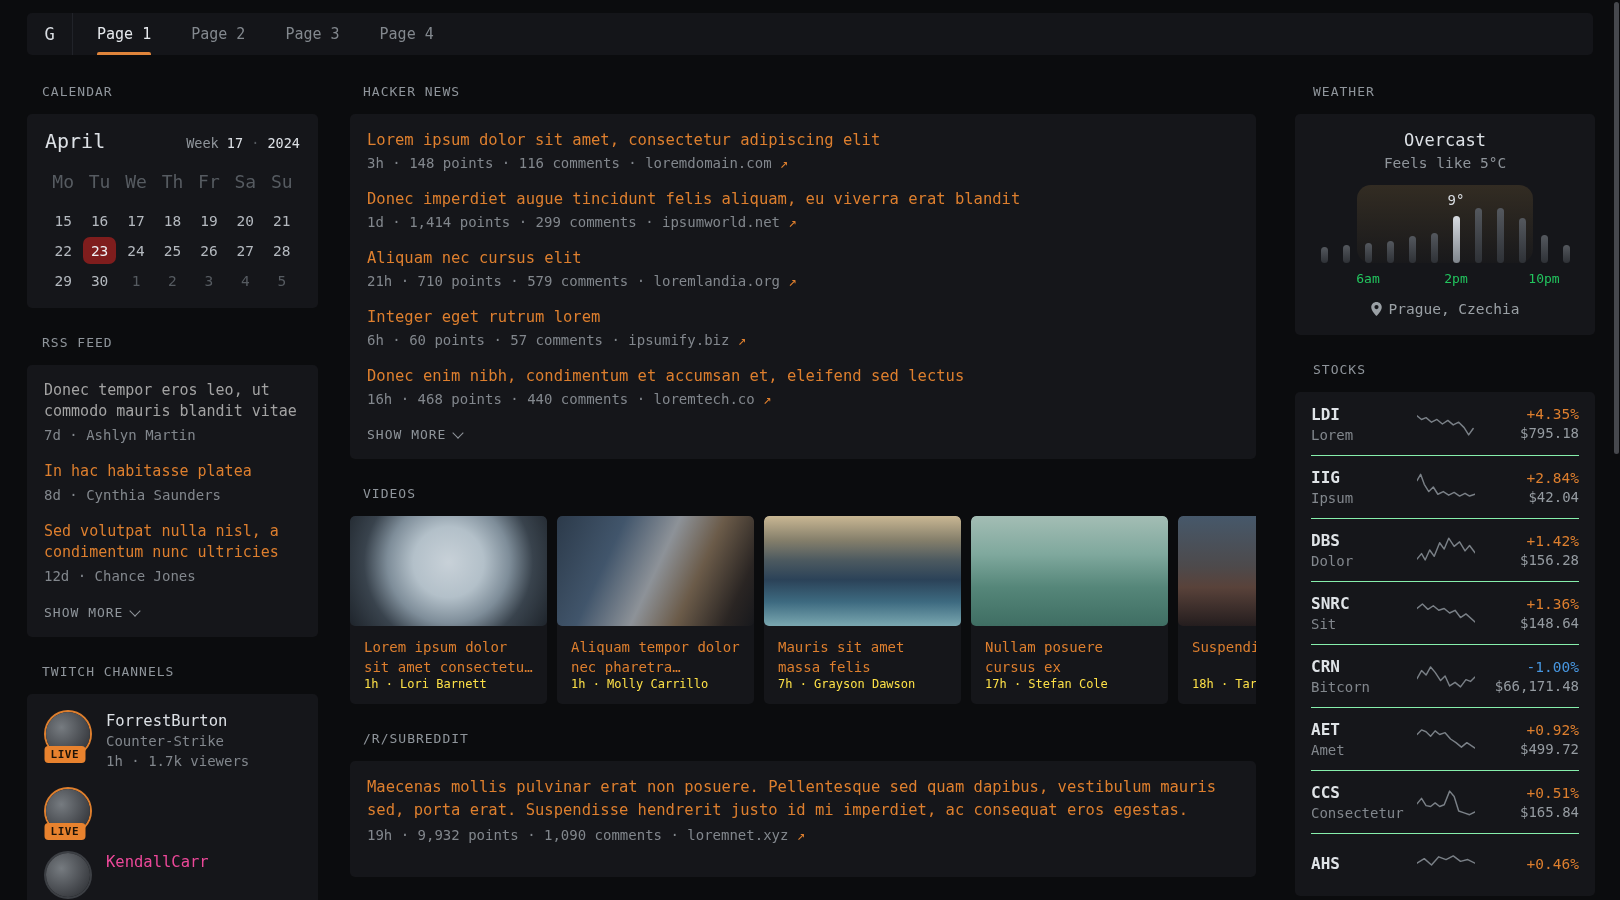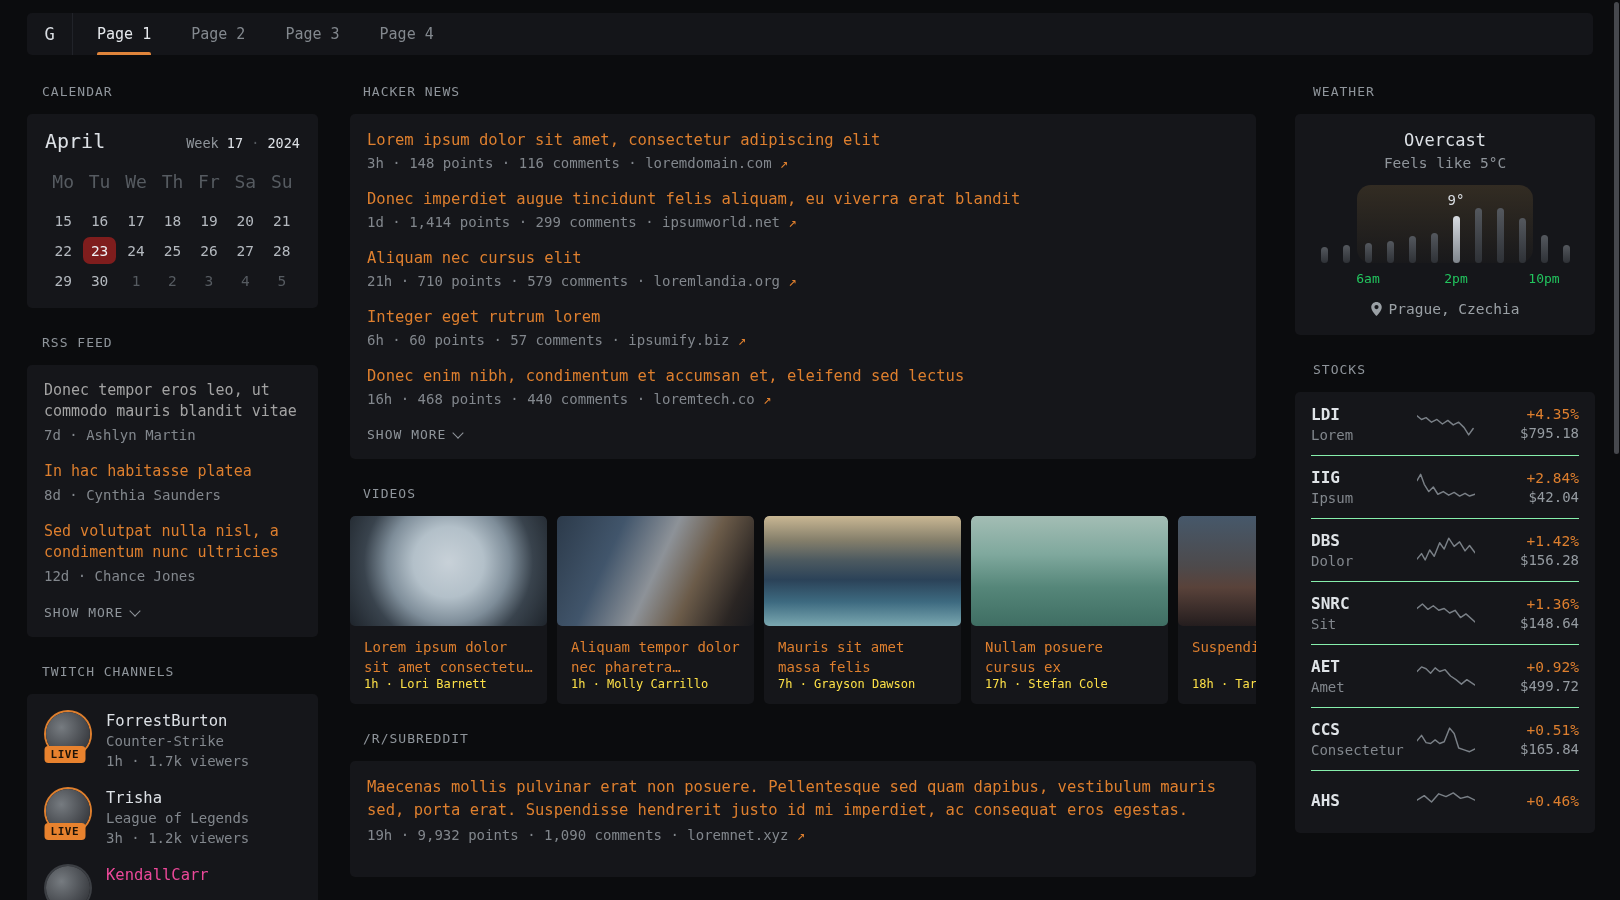--- a/index.html
+++ b/index.html
@@ -212,25 +212,20 @@
       <div class="channel-name">ForrestBurton</div>
       <div class="channel-game">Counter-Strike</div>
       <div class="channel-meta">1h · 1.7k viewers</div>
     </div>
   </div>
         <div class="channel">
     <div class="avatar-wrap">
       <span class="avatar"></span>
       <span class="live-badge">LIVE</span>
     </div>
-    <div class="channel-info">
-      <div class="channel-name">Trisha</div>
-      <div class="channel-game">League of Legends</div>
-      <div class="channel-meta">3h · 1.2k viewers</div>
-    </div>
   </div>
         <div class="channel offline">
     <div class="avatar-wrap">
       <span class="avatar"></span>
 
     </div>
     <div class="channel-info">
       <div class="channel-name">KendallCarr</div>
       <div class="channel-game"></div>
       <div class="channel-meta"></div>
@@ -435,20 +430,35 @@
               <polyline points="0,12 6,7 12,13 18,9 24,14 30,12 36,17 42,14 48,22 54,18 64,27"></polyline>
             </svg>
           </div>
     <div class="stock-val">
       <div class="stock-change">+1.36%</div>
       <div class="stock-price">$148.64</div>
     </div>
   </div>
         <div class="stock-row">
     <div class="stock-id">
+      <div class="stock-symbol">CRN</div>
+      <div class="stock-name">Bitcorn</div>
+    </div>
+    <div class="stock-spark">
+            <svg viewBox="0 0 64 34" class="spark">
+              <polyline points="0,20 5,11 10,16 15,7 20,13 26,22 31,17 36,28 42,24 48,29 54,21 59,23 64,18"></polyline>
+            </svg>
+          </div>
+    <div class="stock-val">
+      <div class="stock-change neg">-1.00%</div>
+      <div class="stock-price">$66,171.48</div>
+    </div>
+  </div>
+        <div class="stock-row">
+    <div class="stock-id">
       <div class="stock-symbol">AET</div>
       <div class="stock-name">Amet</div>
     </div>
     <div class="stock-spark">
             <svg viewBox="0 0 64 34" class="spark">
               <polyline points="0,12 5,7 10,9 15,14 20,8 25,12 31,10 37,17 43,21 49,26 55,21 64,27"></polyline>
             </svg>
           </div>
     <div class="stock-val">
       <div class="stock-change">+0.92%</div>

